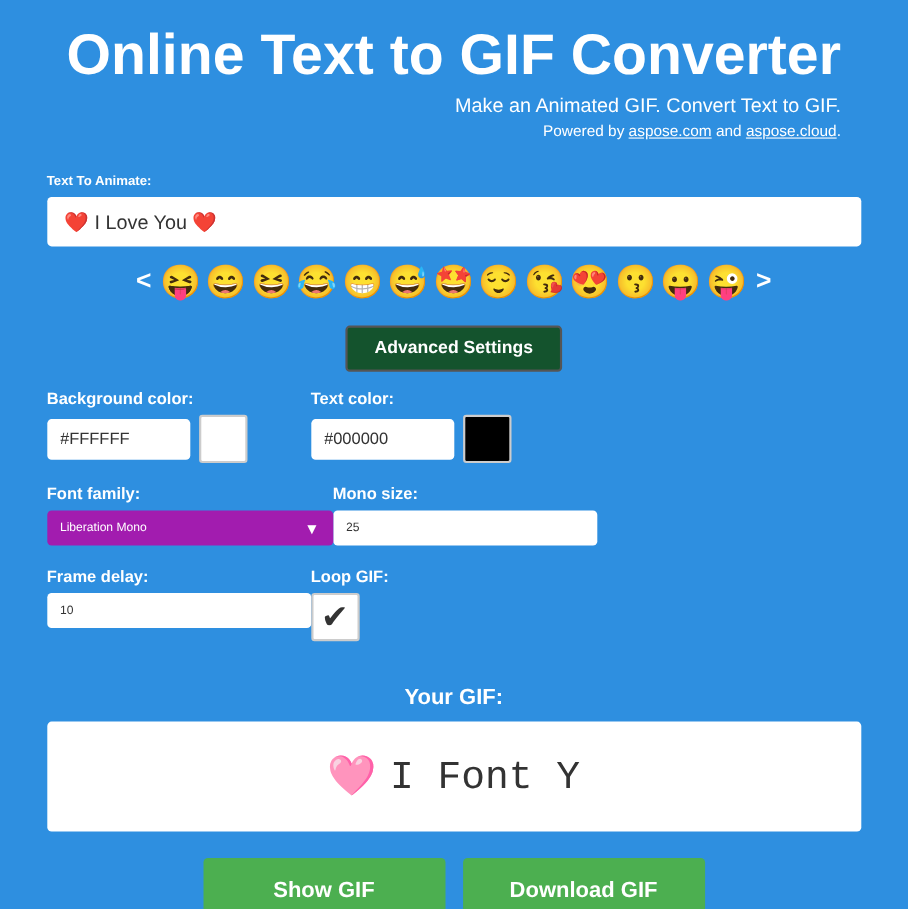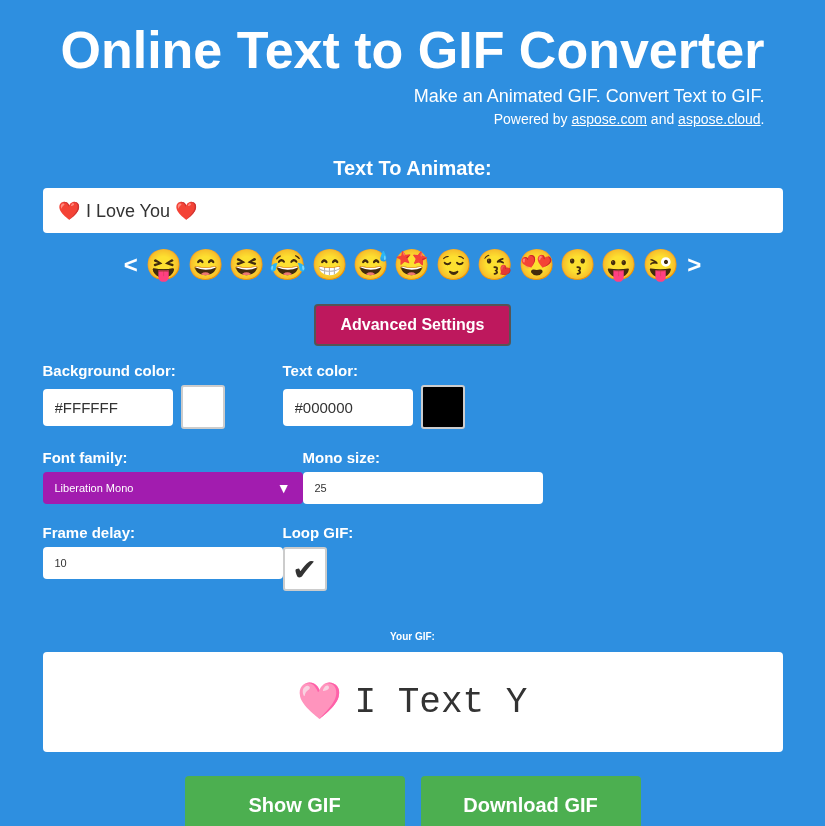--- a/index.html
+++ b/index.html
@@ -43,25 +43,25 @@
       text-decoration: underline;
     }
 
     .text-to-animate-section {
       width: 100%;
       max-width: 740px;
       margin-top: 20px;
     }
 
     .label {
-      font-size: 20px;
+      font-size: 12px;
       font-weight: bold;
       color: white;
       margin-bottom: 8px;
-      text-align: center;
+      text-align: left;
       display: block;
     }
 
     .text-input {
       width: 100%;
       padding: 12px 16px;
       font-size: 18px;
       border: none;
       border-radius: 4px;
       outline: none;
@@ -86,21 +86,21 @@
     }
 
     .emoji-item {
       font-size: 30px;
       cursor: pointer;
     }
 
     .advanced-settings-btn {
       display: block;
       margin: 22px auto 16px;
-      background-color: #be185d;
+      background-color: #14532d;
       color: white;
       border: 2px solid #555;
       border-radius: 4px;
       padding: 10px 24px;
       font-size: 16px;
       cursor: pointer;
       font-weight: bold;
     }
 
     .settings-section {
@@ -209,21 +209,21 @@
     }
 
     .gif-preview-section {
       width: 100%;
       max-width: 740px;
       margin-top: 20px;
     }
 
     .gif-preview-label {
       text-align: center;
-      font-size: 10px;
+      font-size: 20px;
       font-weight: bold;
       color: white;
       margin-bottom: 10px;
       display: block;
     }
 
     .gif-preview-box {
       background: white;
       border-radius: 4px;
       width: 100%;
@@ -360,21 +360,21 @@
       </div>
     </div>
   </div>
 </div>
 
 <div class="gif-preview-section">
   <span class="gif-preview-label">Your GIF:</span>
   <div class="gif-preview-box">
     <div class="gif-preview-content">
       <span class="gif-heart">🩷</span>
-      <span>I Text Y</span>
+      <span>I Font Y</span>
     </div>
   </div>
 </div>
 
 <div class="buttons-row">
   <button class="btn-green">Show GIF</button>
   <button class="btn-green">Download GIF</button>
 </div>
 
 </body></html>

